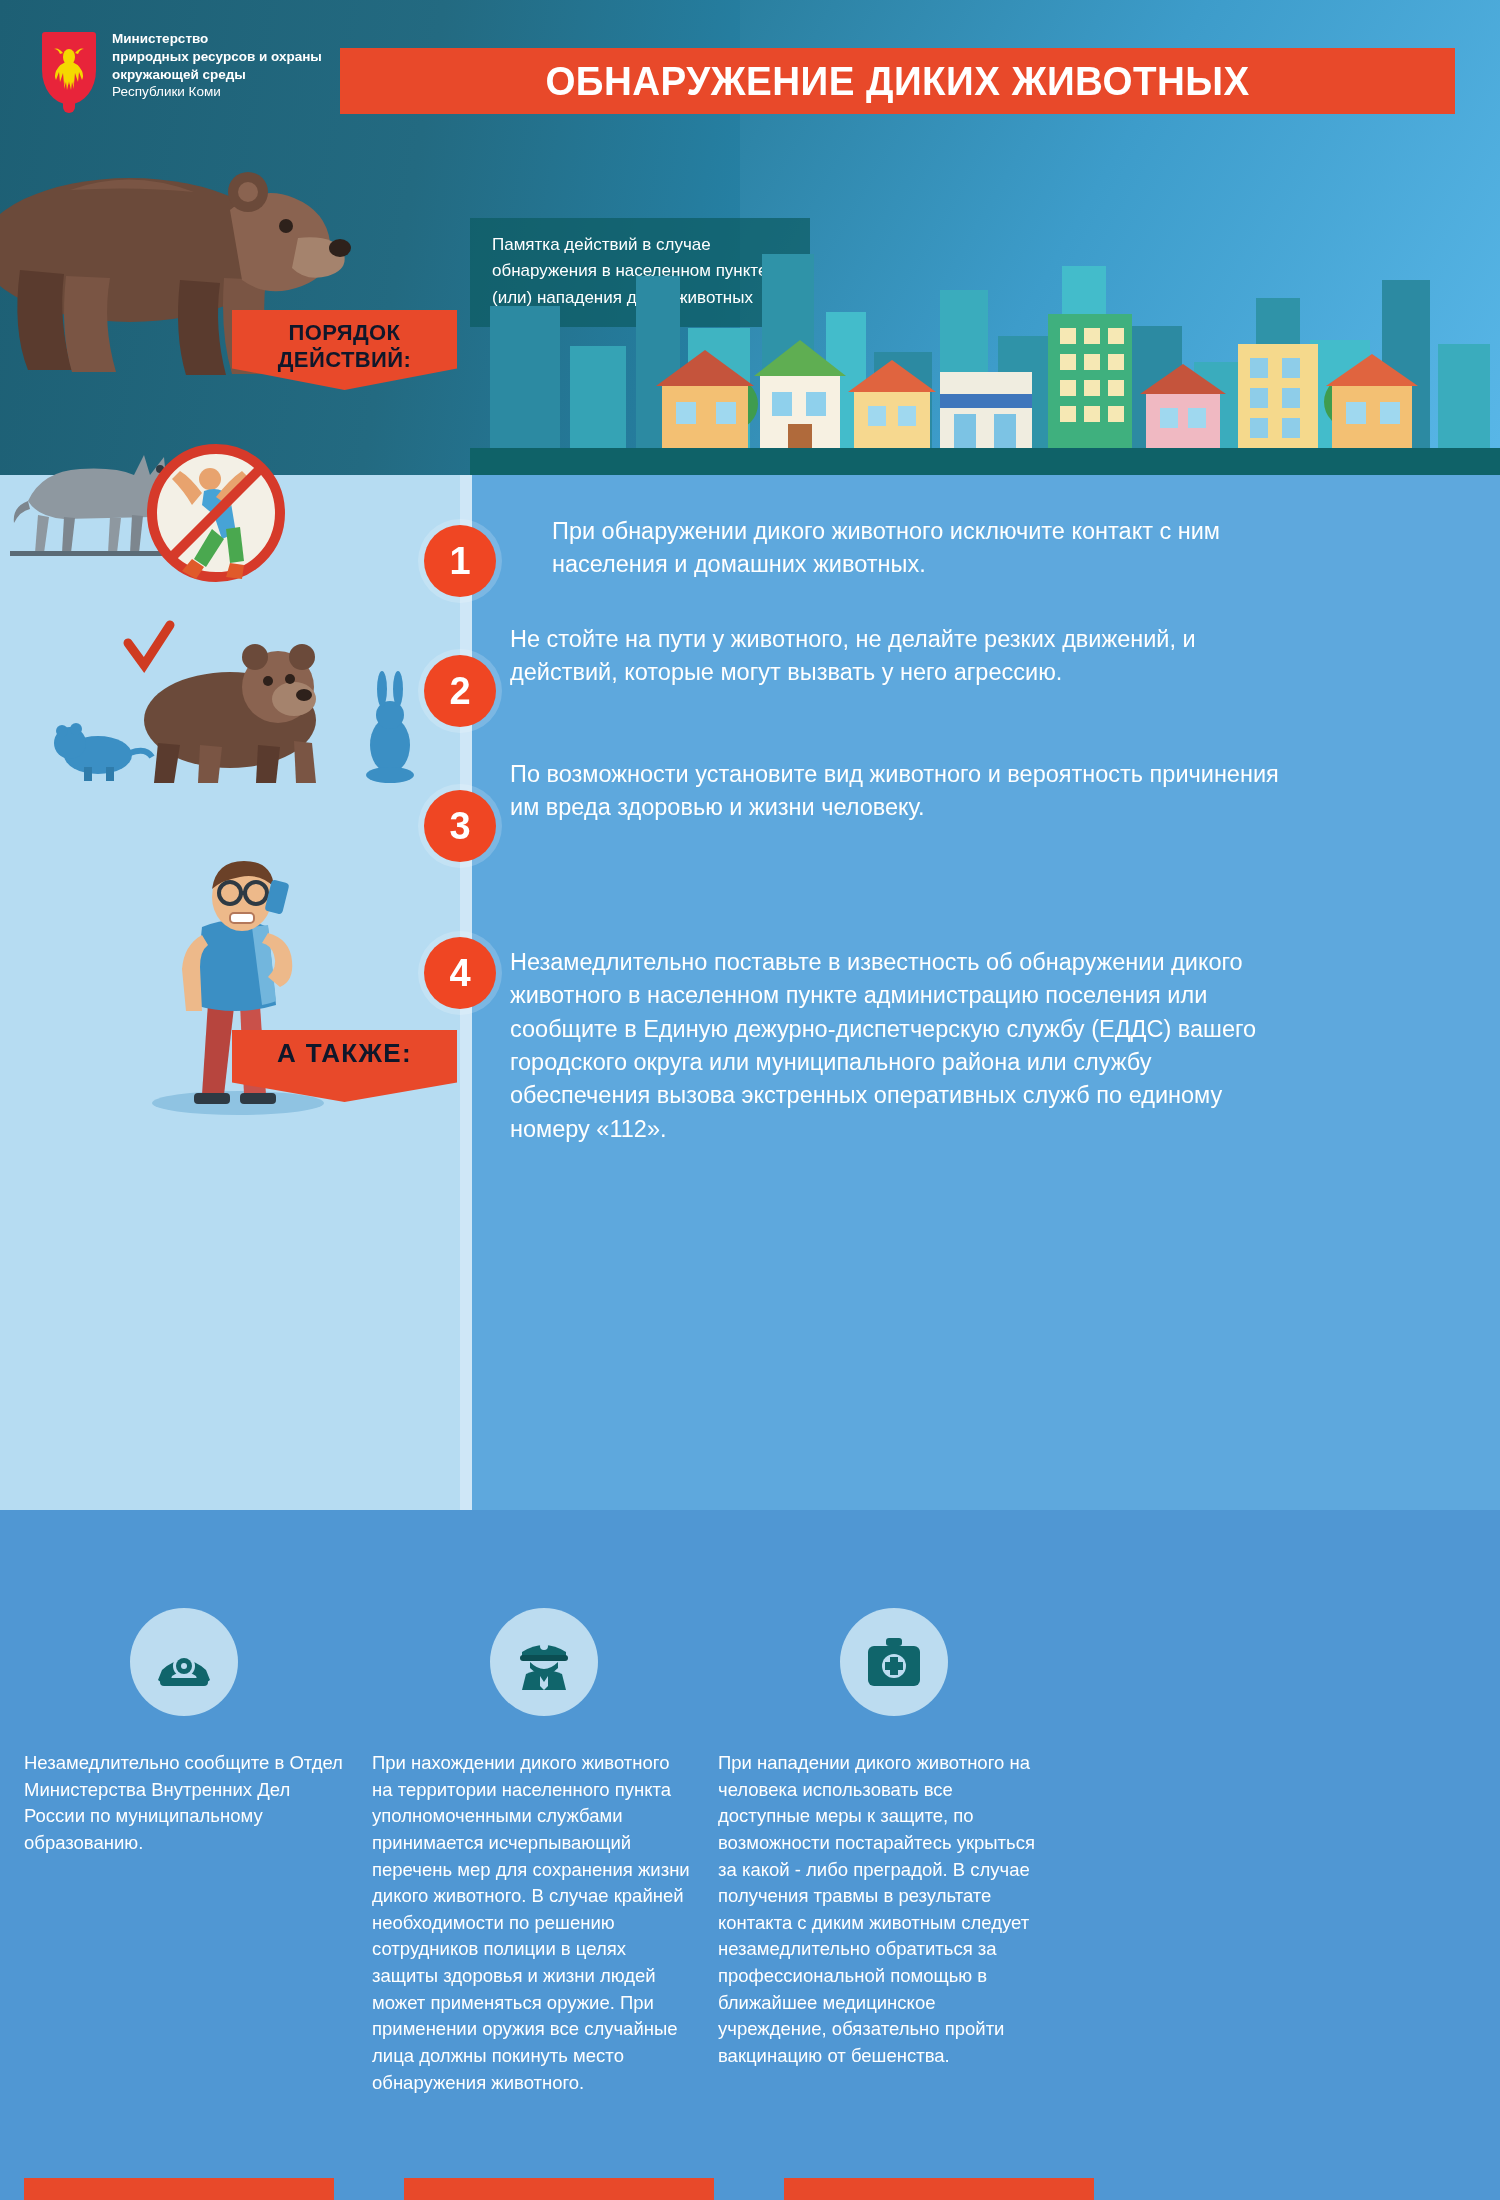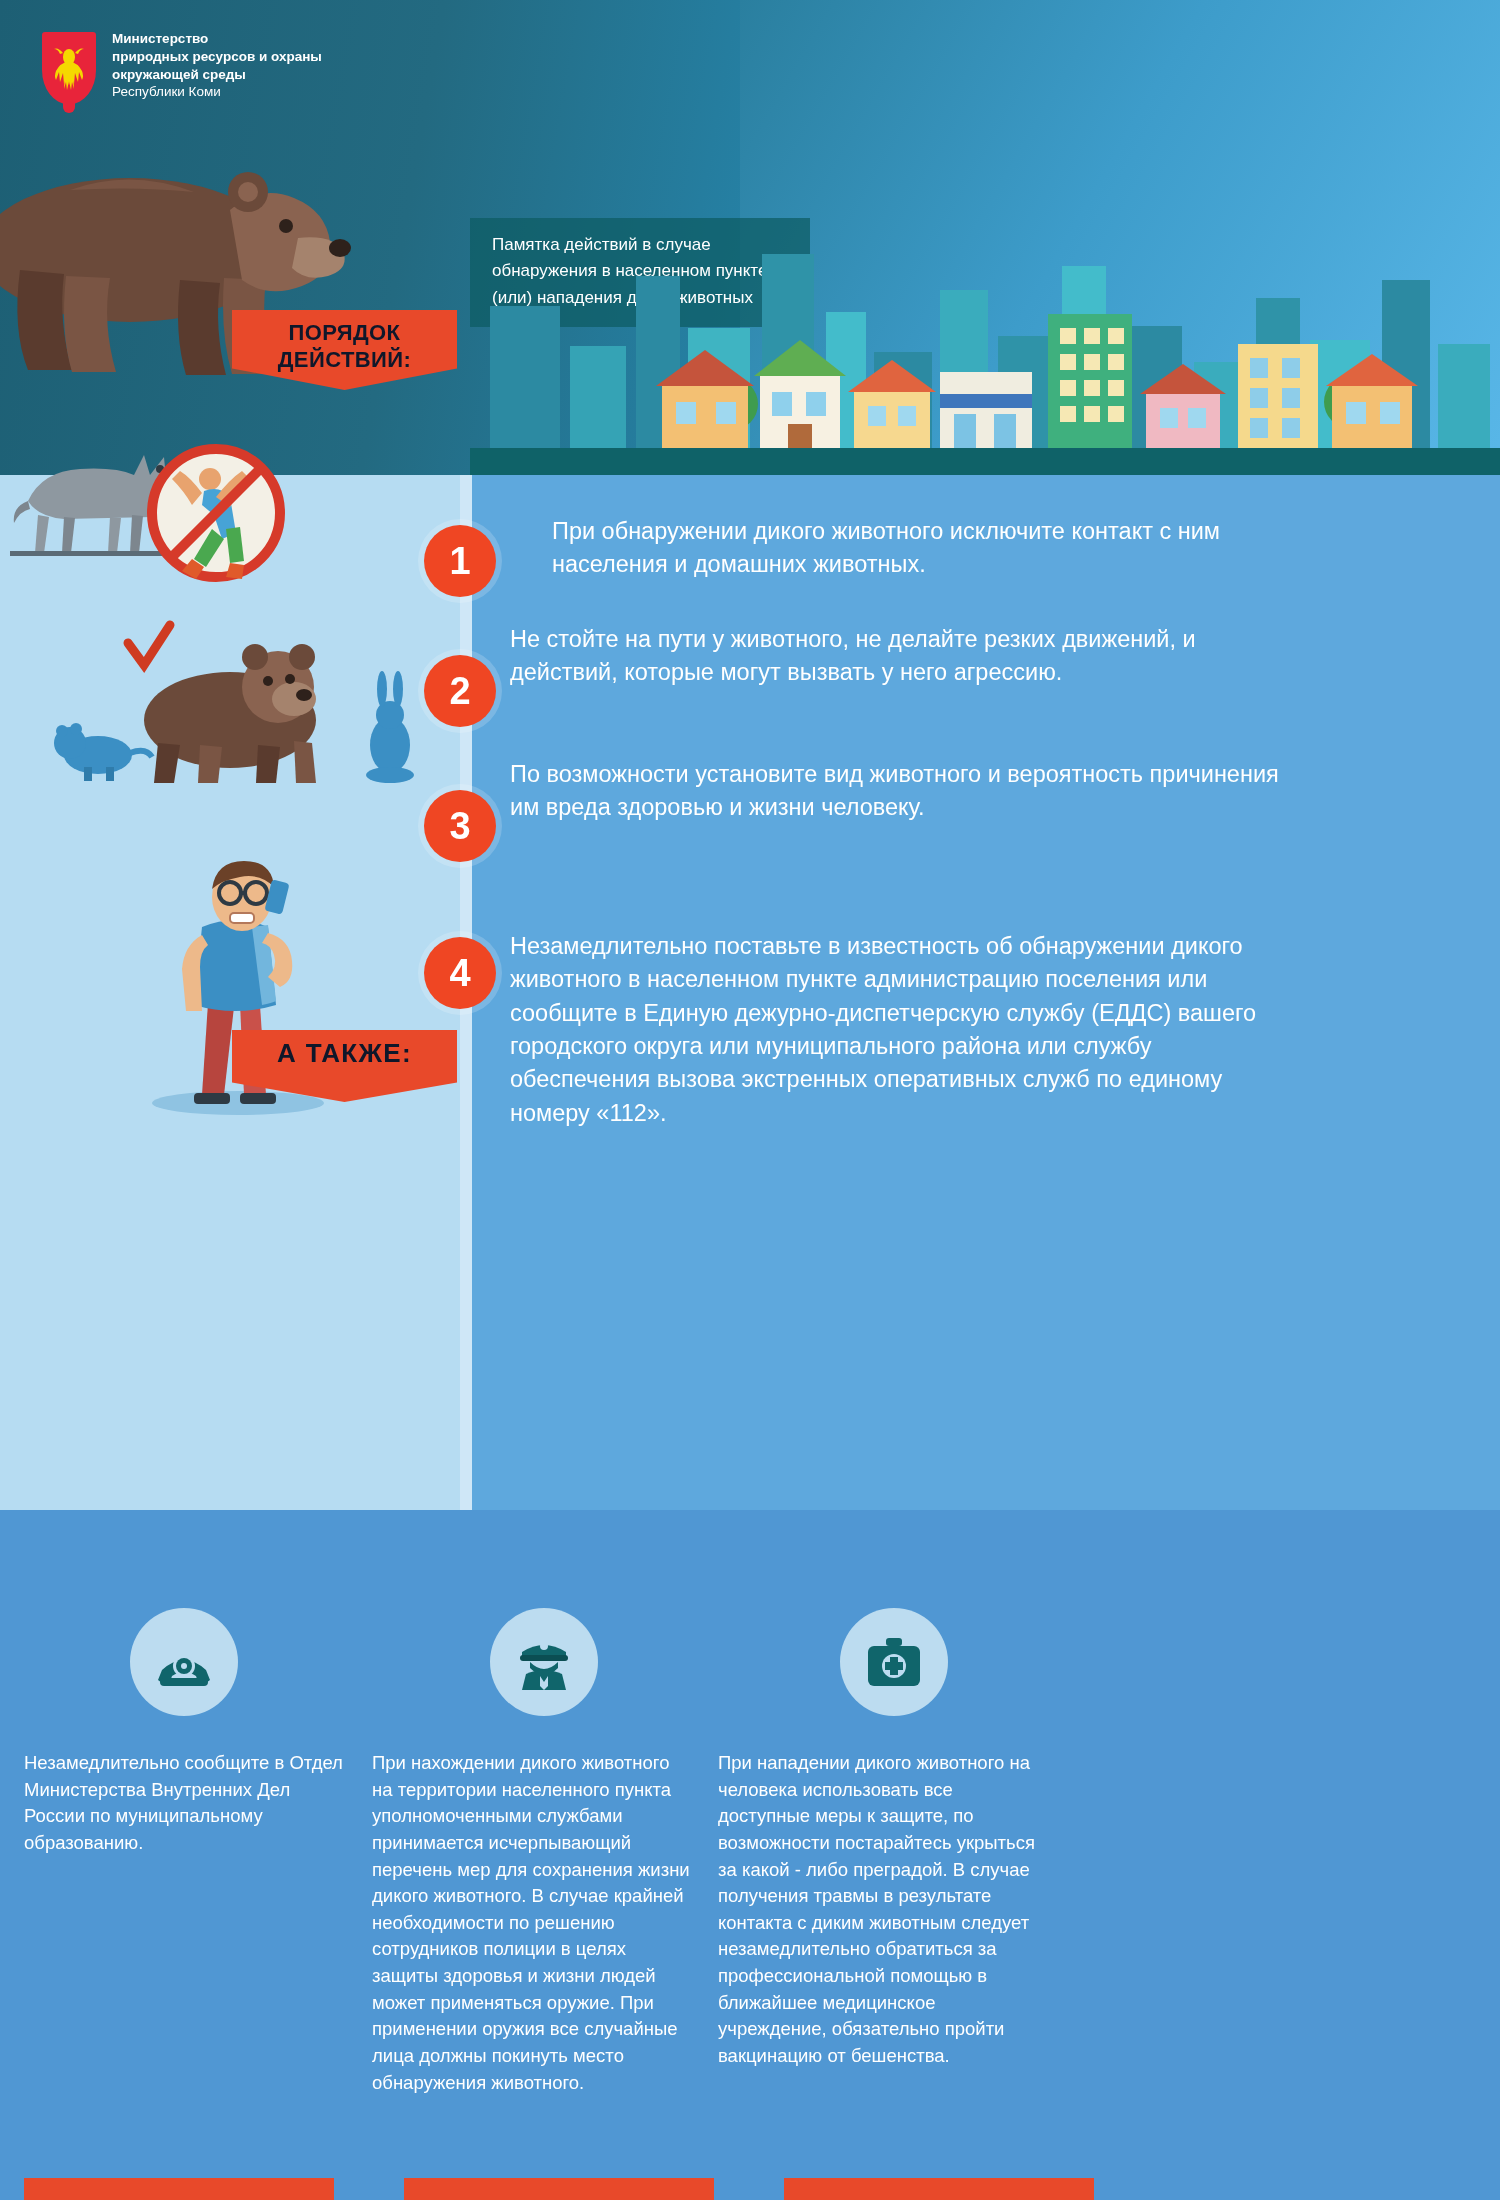--- a/index.html
+++ b/index.html
@@ -187,20 +187,23 @@
       </svg>
     </div>
 
     <div class="ministry">
       <div class="bold">Министерство</div>
       <div class="bold">природных ресурсов и охраны</div>
       <div class="bold">окружающей среды</div>
       <div class="reg">Республики Коми</div>
     </div>
 
+    <div class="title-bar">
+      <h1>ОБНАРУЖЕНИЕ ДИКИХ ЖИВОТНЫХ</h1>
+    </div>
 
     <div class="subtitle">Памятка действий в случае обнаружения в населенном пункте и (или) нападения диких животных</div>
 
     <div class="city">
       <svg width="1030" height="270" viewBox="0 0 1030 270">
 
         <rect x="20" y="70" width="70" height="150" fill="#2c8aa2"></rect>
         <rect x="100" y="110" width="56" height="110" fill="#35a3b5"></rect>
         <rect x="166" y="40" width="44" height="180" fill="#2c8aa2"></rect>
         <rect x="218" y="92" width="62" height="128" fill="#3fb4c2"></rect>
@@ -398,21 +401,21 @@
     <div class="step-num" style="left:424px;top:50px;">1</div>
     <div class="step-text" style="left:510px;top:40px;width:750px;margin-left:42px;">При обнаружении дикого животного исключите контакт с ним населения и домашних животных.</div>
 
     <div class="step-num" style="left:424px;top:180px;">2</div>
     <div class="step-text" style="left:510px;top:148px;width:780px;">Не стойте на пути у животного, не делайте резких движений, и действий, которые могут вызвать у него агрессию.</div>
 
     <div class="step-num" style="left:424px;top:315px;">3</div>
     <div class="step-text" style="left:510px;top:283px;width:780px;">По возможности установите вид животного и вероятность причинения им вреда здоровью и жизни человеку.</div>
 
     <div class="step-num" style="left:424px;top:462px;">4</div>
-    <div class="step-text" style="left:510px;top:455px;width:780px;">Незамедлительно поставьте в известность об обнаружении дикого животного в населенном пункте администрацию поселения или сообщите в Единую дежурно-диспетчерскую службу (ЕДДС) вашего городского округа или муниципального района или службу обеспечения вызова экстренных оперативных служб по единому номеру «112».</div>
+    <div class="step-text" style="left:510px;top:471px;width:780px;">Незамедлительно поставьте в известность об обнаружении дикого животного в населенном пункте администрацию поселения или сообщите в Единую дежурно-диспетчерскую службу (ЕДДС) вашего городского округа или муниципального района или службу обеспечения вызова экстренных оперативных служб по единому номеру «112».</div>
   </div>
 
   <div class="bubble">
     <svg width="185" height="150" viewBox="0 0 185 150">
       <path d="M14 10 q-12 2 -12 16 v42 q0 14 14 16 l64 4 q12 16 30 20 q-10 -12 -8 -20 l42 -3 q14 -2 14 -16 v-43 q0 -14 -14 -16 z" fill="#ffffff" stroke="#231f20" stroke-width="7" stroke-linejoin="round"></path>
     </svg>
   </div>
   <div class="bubble-text">Алло! Здесь медведь!</div>
 
   <div class="ribbon" id="ribbon-also">

